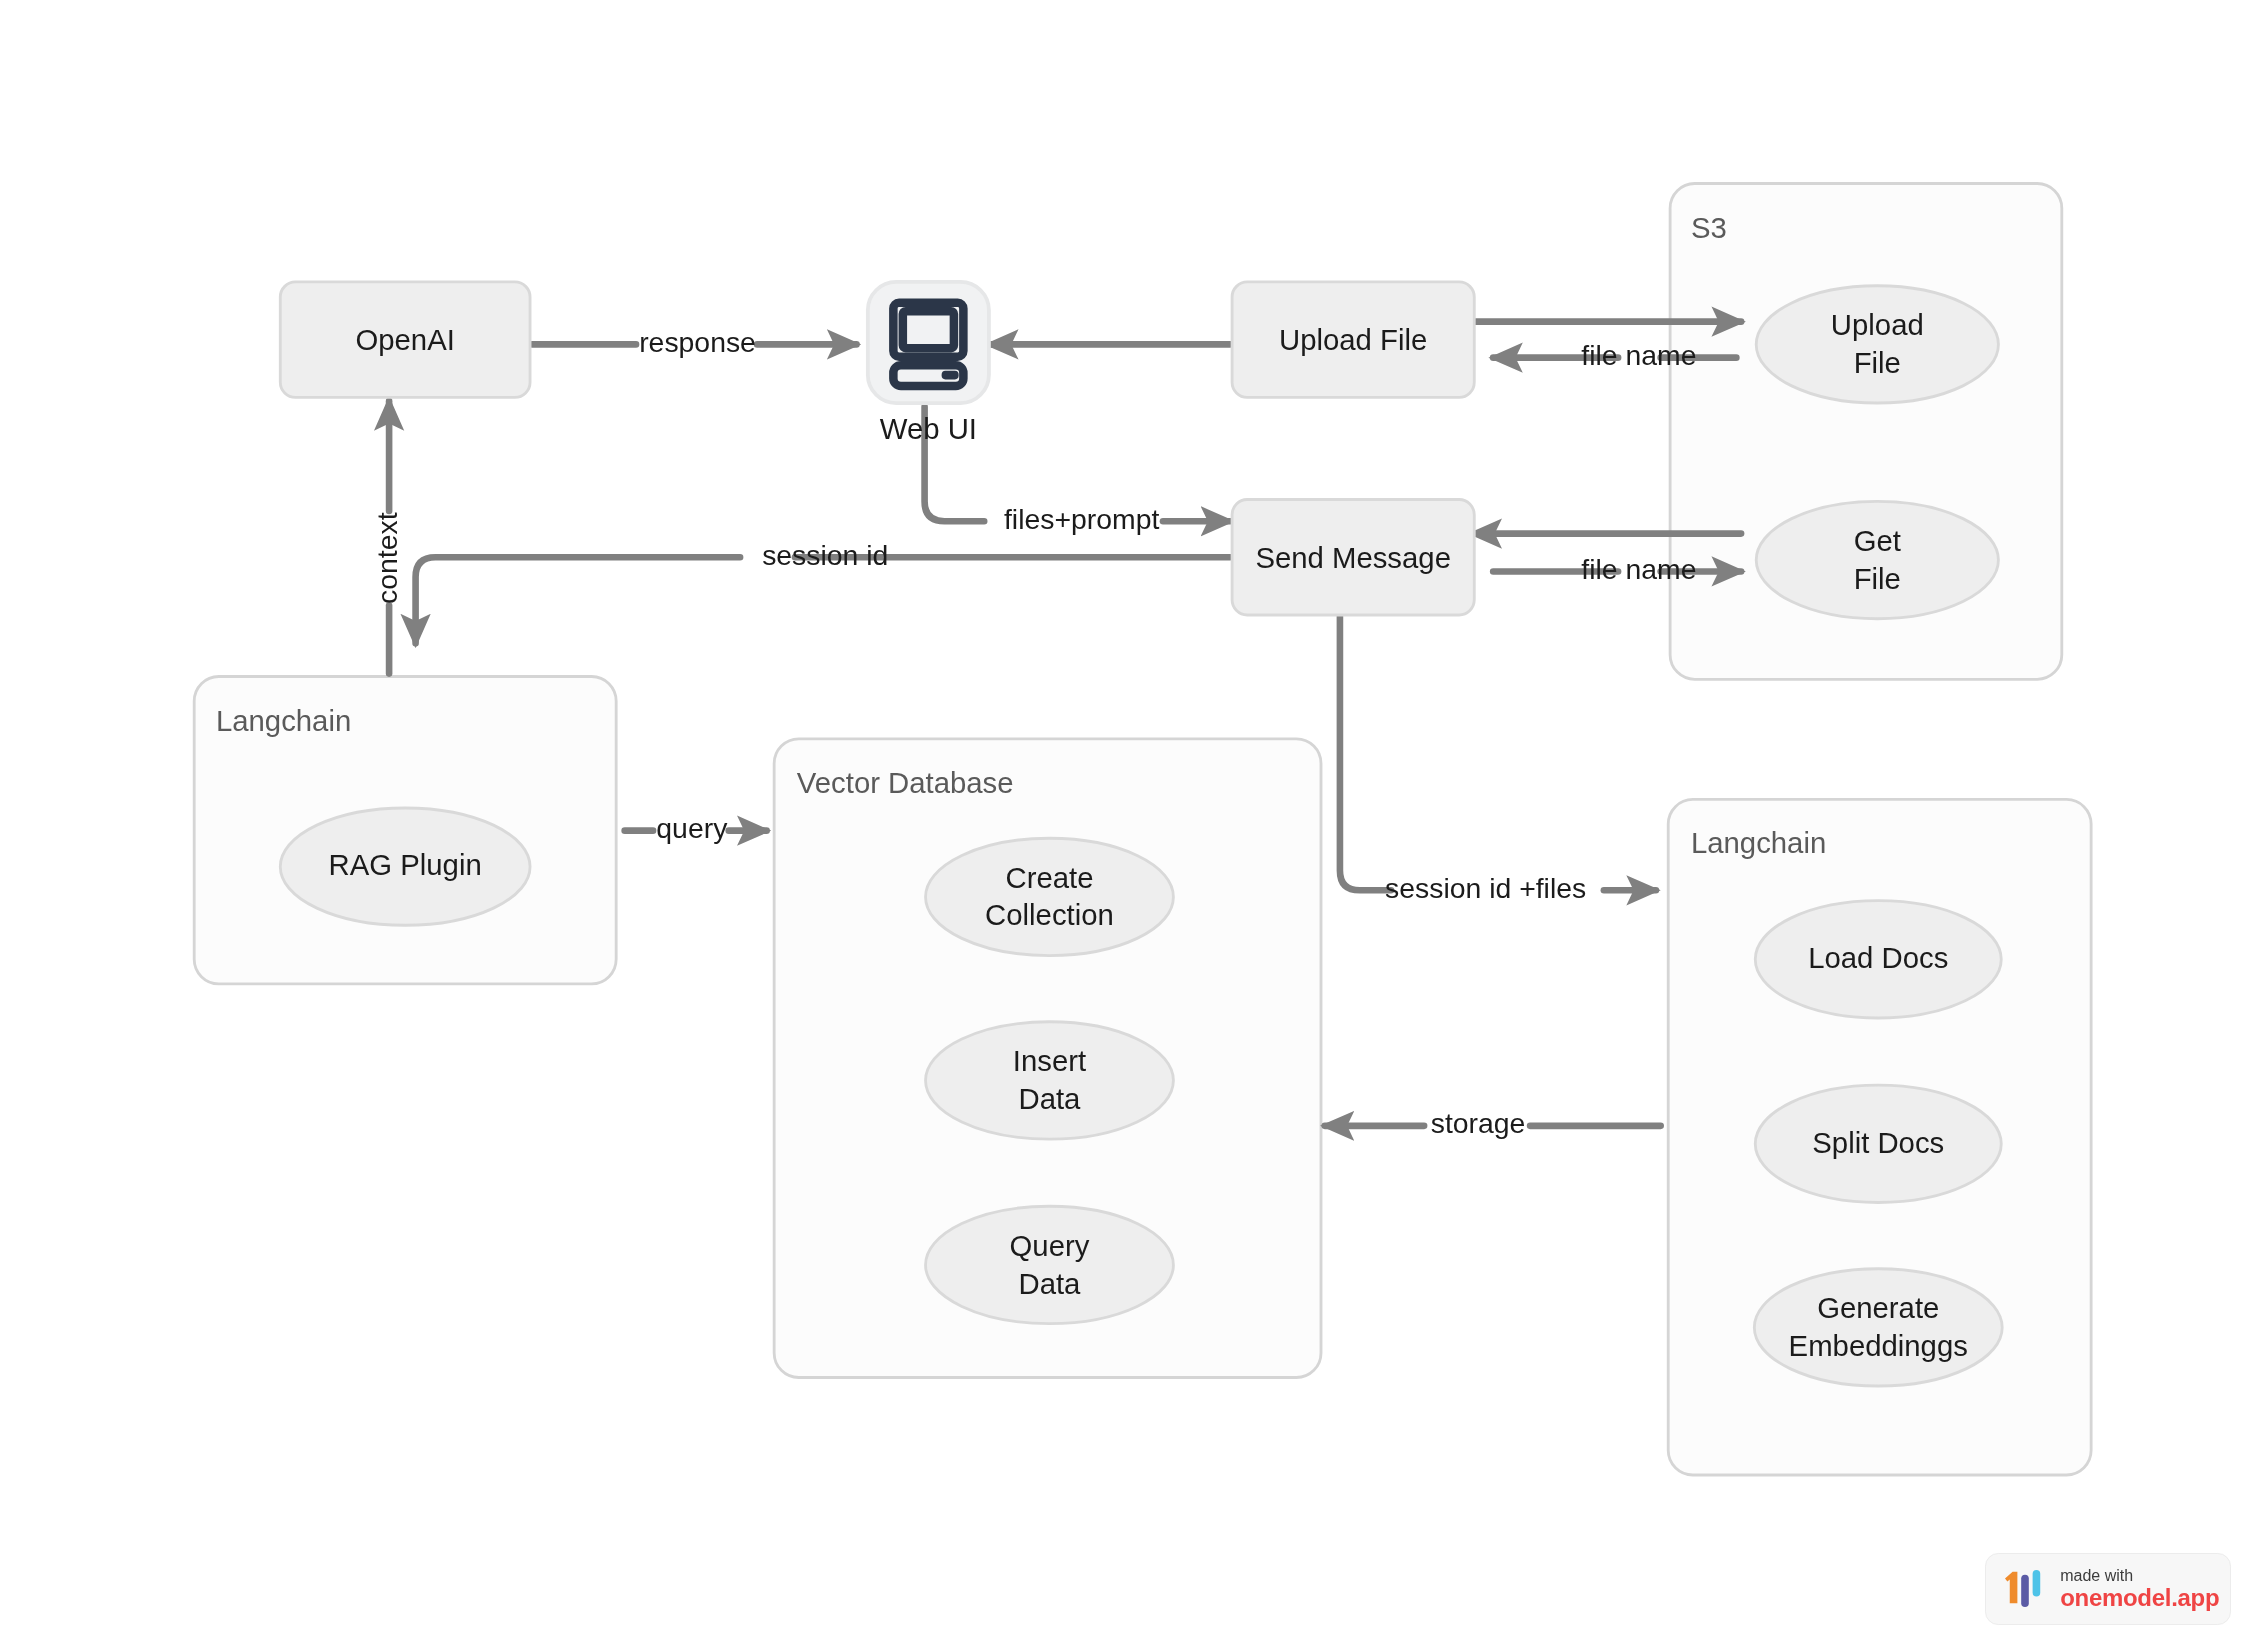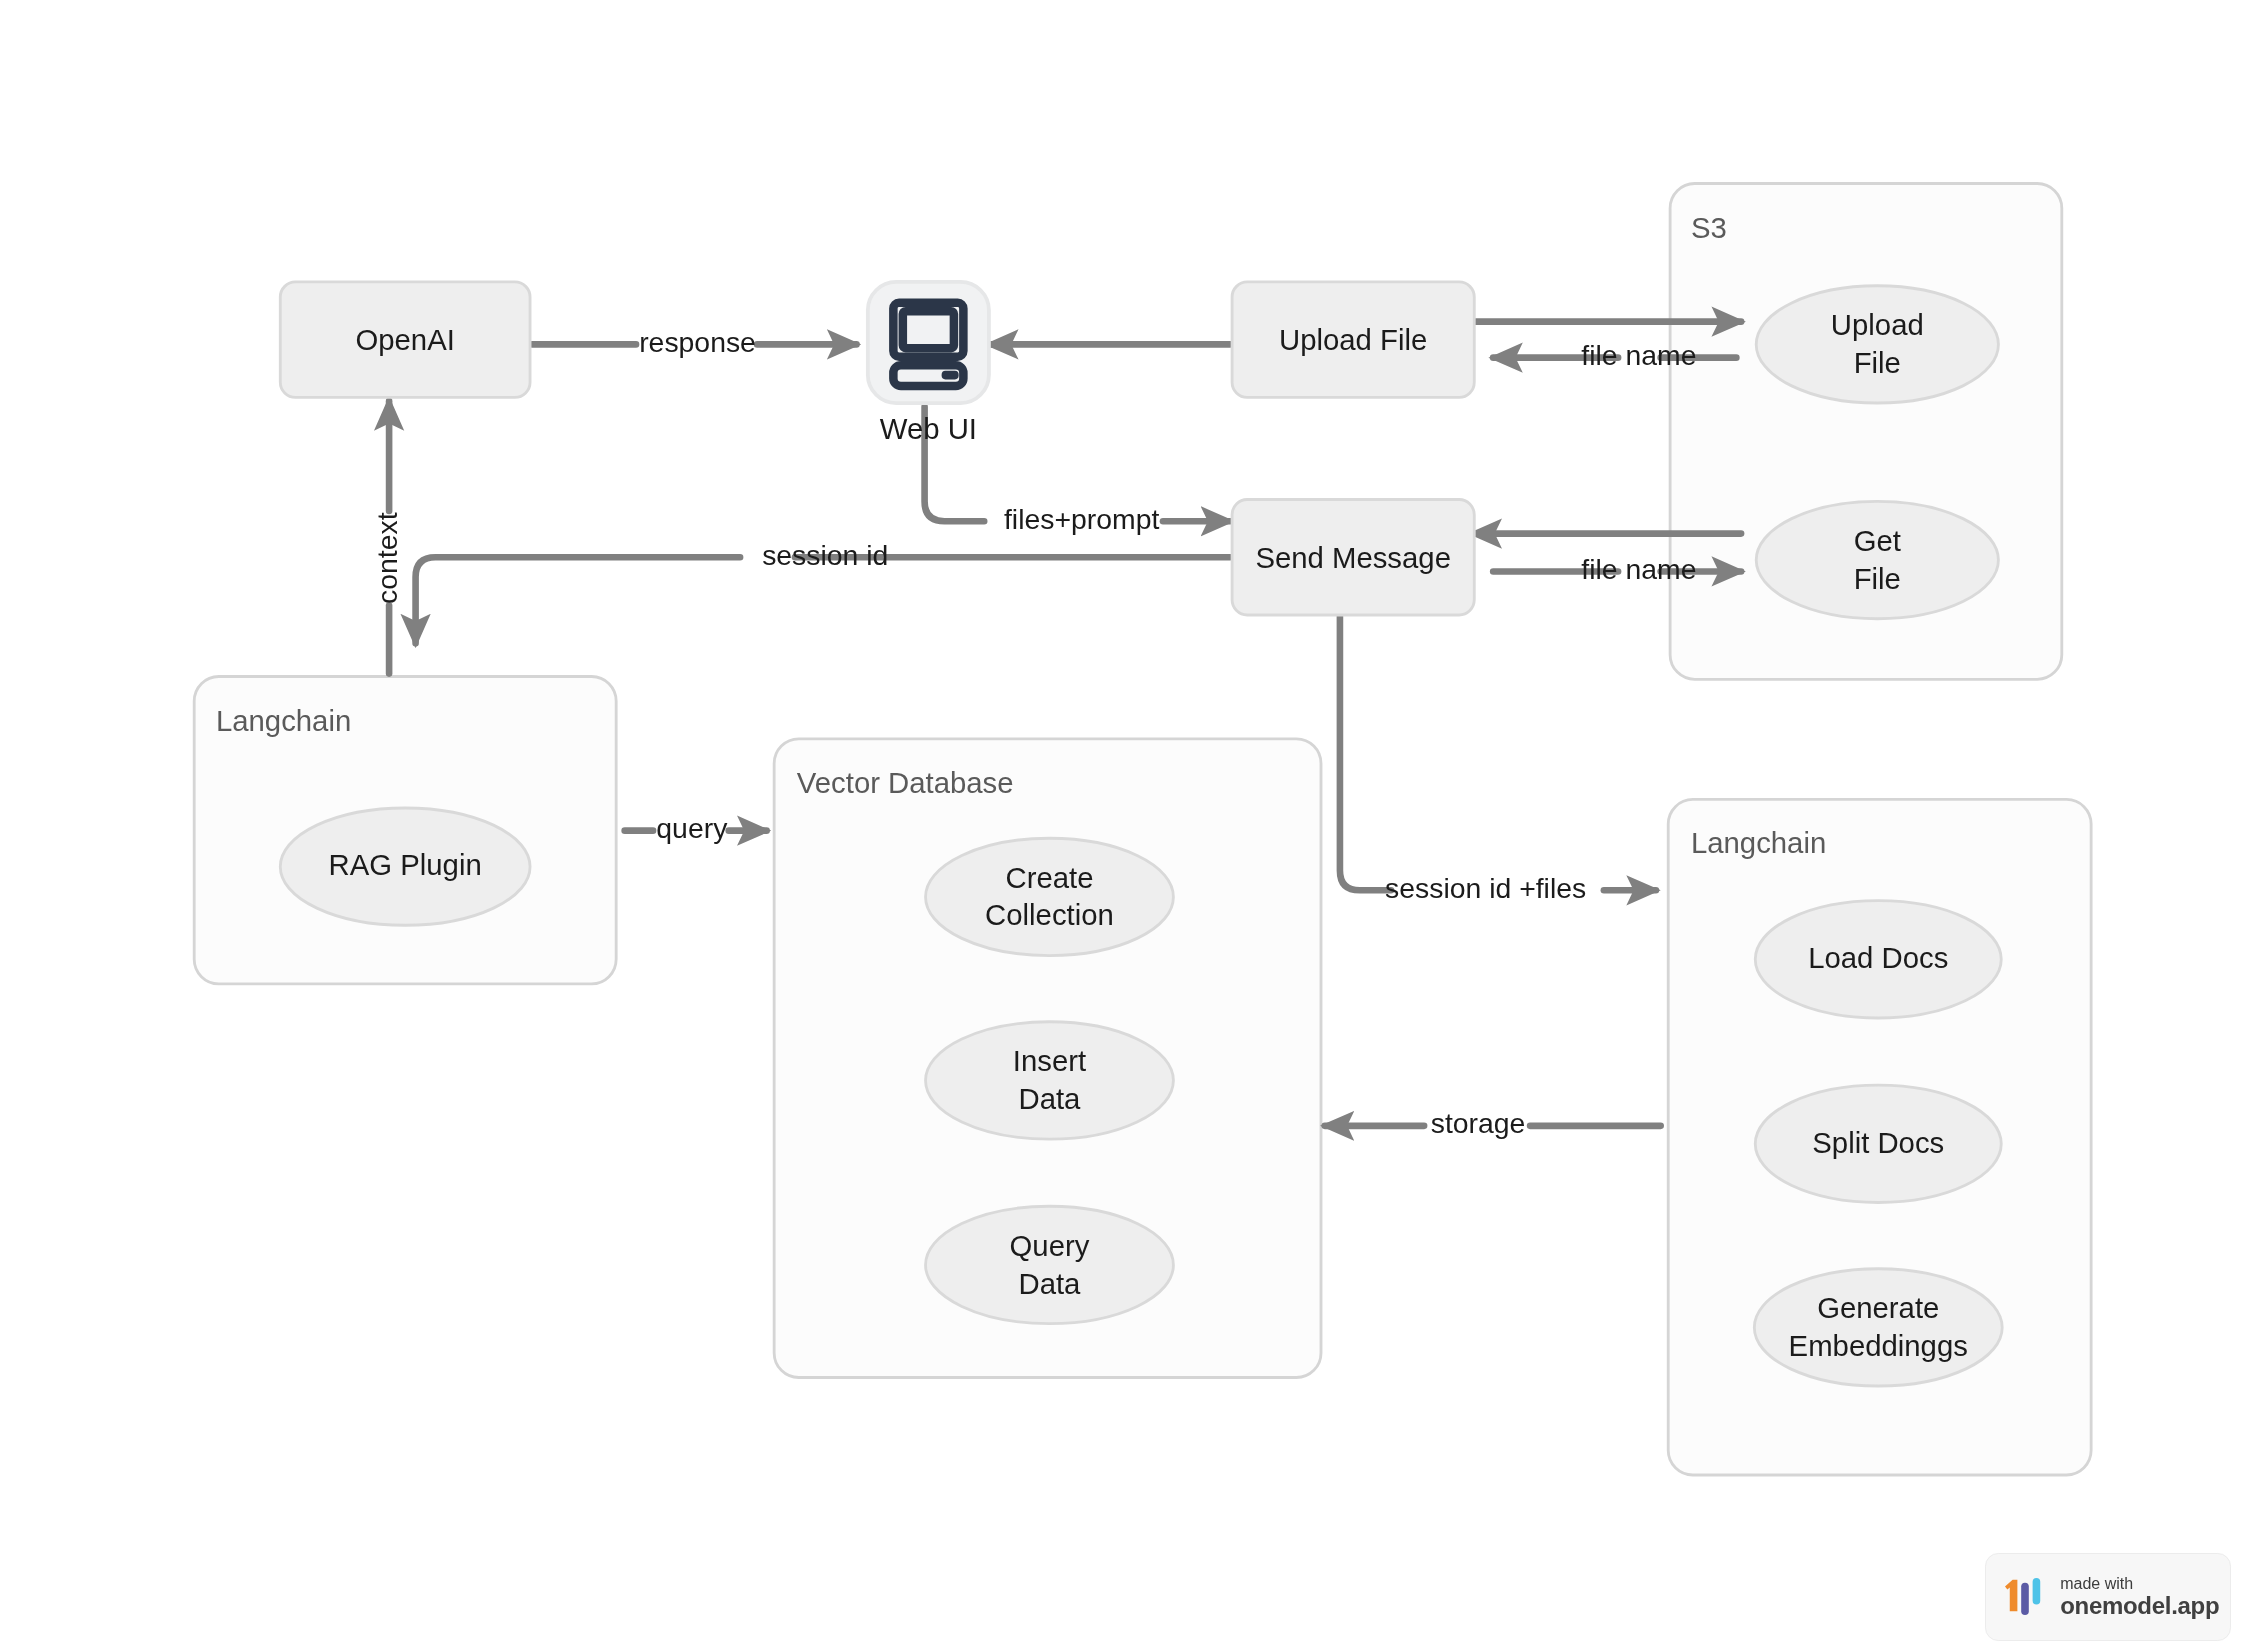--- a/index.html
+++ b/index.html
@@ -82,21 +82,21 @@
   }
   .monitor-fill {
     fill: #2b3648;
   }
   
   #watermark {
     position: absolute;
     left: 1985px;
     top: 1553px;
     width: 246px;
-    height: 88px;
+    height: 72px;
     background: #f7f7f7;
     border: 1.9px solid #ececec;
     border-radius: 13.2px;
     display: flex;
     align-items: center;
     gap: 13.2px;
     padding: 0 17px;
     box-sizing: border-box;
   }
   #wm-bars {
@@ -113,21 +113,21 @@
   }
   .wm-made {
     font-family: "Liberation Sans", sans-serif;
     font-size: 16px;
     color: #3c3c3c;
   }
   .wm-brand {
     font-family: "Liberation Sans", sans-serif;
     font-size: 24px;
     font-weight: bold;
-    color: #404040;
+    color: #ef4444;
     letter-spacing: -0.3px;
   }
 </style>
 </head>
 <body>
 
 <svg id="canvas" viewBox="0 0 2384 1744">
   <defs>
     <marker id="arrow" viewBox="0 0 10 10" refX="8.6" refY="5" markerWidth="5.2" markerHeight="5.2" orient="auto-start-reverse">
       <path d="M 0 0.6 L 10 5 L 0 9.4 L 2.1 5 Z" fill="#808080"></path>

